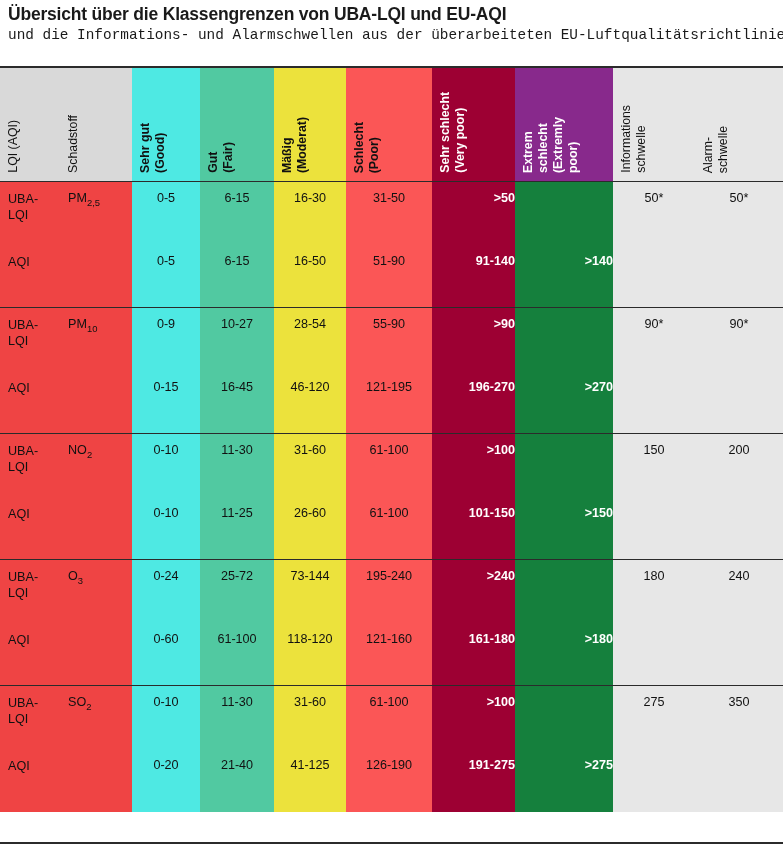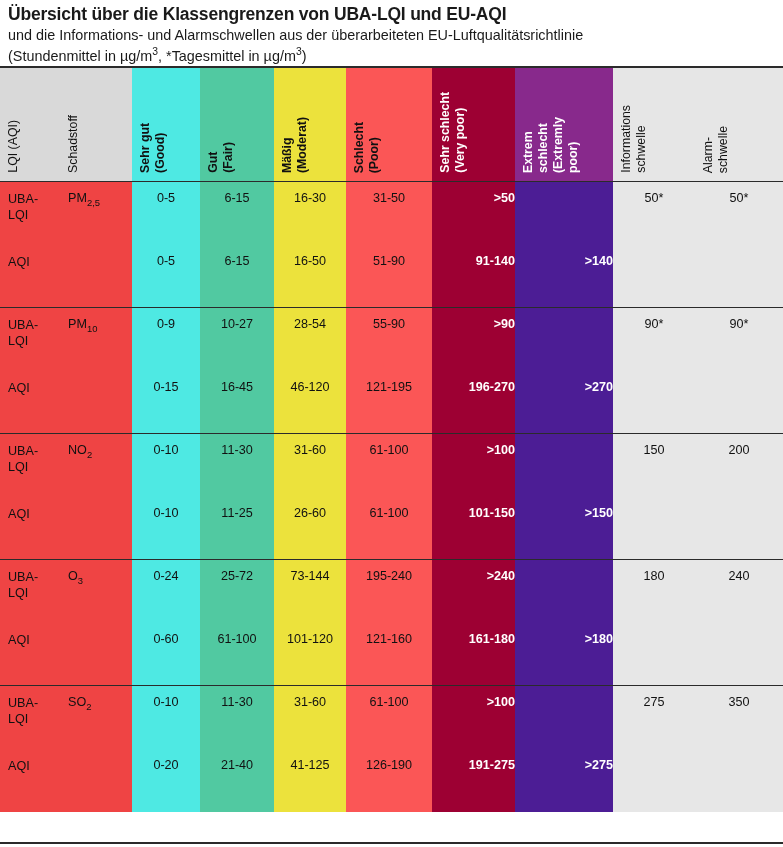--- a/index.html
+++ b/index.html
@@ -34,20 +34,21 @@
     color: #1a1a1a;
     white-space: nowrap;
   }
   .title-sub {
     font-size: 14.4px;
     font-weight: normal;
     line-height: 1.33;
     color: #1a1a1a;
     white-space: nowrap;
     margin-top: 1px;
+    font-family: Liberation Mono, monospace;
   }
   .title-sub2 {
     font-size: 14.4px;
     font-weight: normal;
     line-height: 1.33;
     color: #1a1a1a;
     white-space: nowrap;
     margin-top: 1px;
   }
   sup { font-size: 0.72em; vertical-align: super; line-height: 0; }
@@ -154,21 +155,21 @@
   .lqi-label { font-size: 12.6px; line-height: 1.3; }
 
   
   .b-grey  { background: #ef4444; }
   .b-grey-d{ background: #e7e7e7; }
   .b-cyan  { background: #4ee9e3; }
   .b-teal  { background: #51c9a1; }
   .b-yell  { background: #ece23c; }
   .b-red   { background: #fb5656; }
   .b-crim  { background: #9d0033; }
-  .b-purp  { background: #4c1d95; }
+  .b-purp  { background: #15803d; }
 
   
   .bottom-rule {
     position: absolute;
     left: 0;
     top: 842px;
     width: 783px;
     height: 2px;
     background: #2b2b2b;
   }
@@ -182,21 +183,20 @@
   }
 </style>
 </head>
 <body>
 
 <div id="page">
 
   <div class="titleblock">
     <div class="title-main">Übersicht über die Klassengrenzen von UBA-LQI und EU-AQI</div>
     <div class="title-sub">und die Informations- und Alarmschwellen aus der überarbeiteten EU-Luftqualitätsrichtlinie</div>
-    <div class="title-sub2"><span>(Stundenmittel in µg/m</span><sup>3</sup><span>, *Tagesmittel in µg/m</span><sup>3</sup><span>)</span></div>
   </div>
 
   <div class="top-rule"></div>
 
   <table class="grid">
     <colgroup>
       <col class="c-lqi">
         <col class="c-poll">
         <col class="c-band">
         <col class="c-band2">
@@ -507,21 +507,21 @@
           <td class="dcell b-grey">
             <div class="cell-inner left"></div>
           </td>
           <td class="dcell b-cyan">
             <div class="cell-inner">0-60</div>
           </td>
           <td class="dcell b-teal">
             <div class="cell-inner">61-100</div>
           </td>
           <td class="dcell b-yell">
-            <div class="cell-inner">101-120</div>
+            <div class="cell-inner">118-120</div>
           </td>
           <td class="dcell b-red">
             <div class="cell-inner">121-160</div>
           </td>
           <td class="dcell b-crim">
             <div class="cell-inner white">161-180</div>
           </td>
           <td class="dcell b-purp">
             <div class="cell-inner white">&gt;180</div>
           </td>

